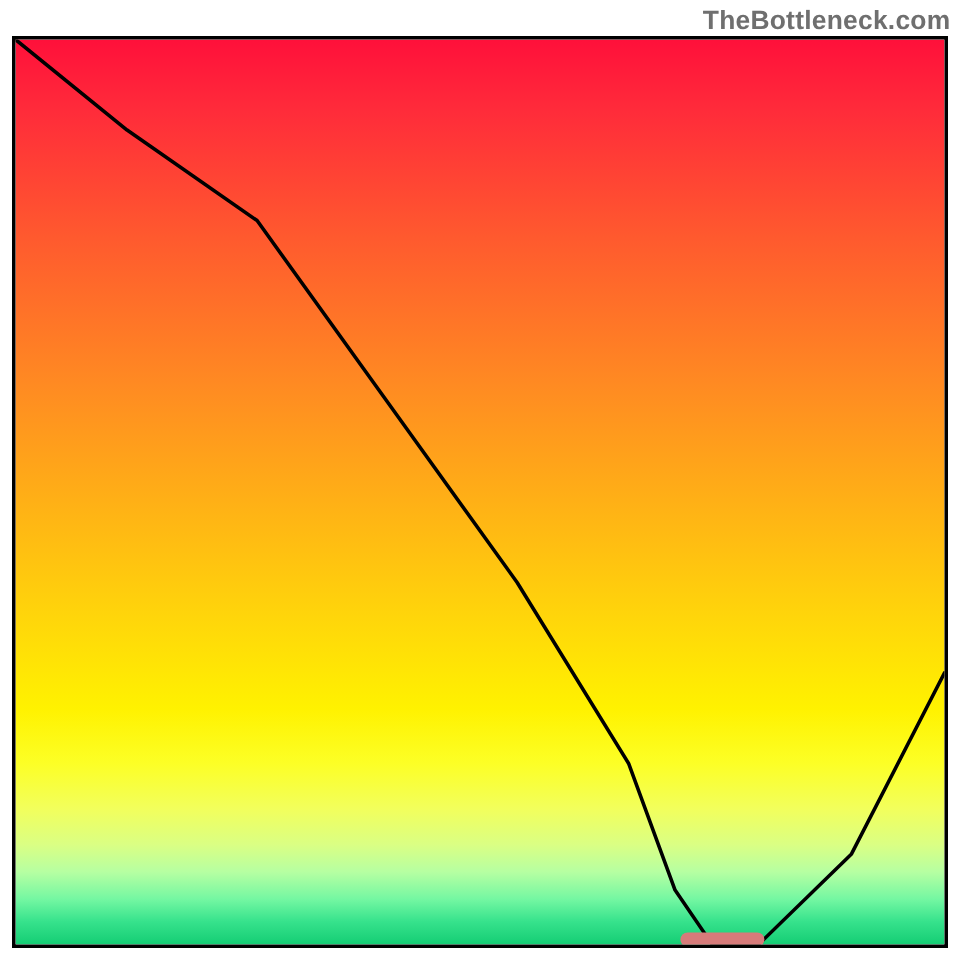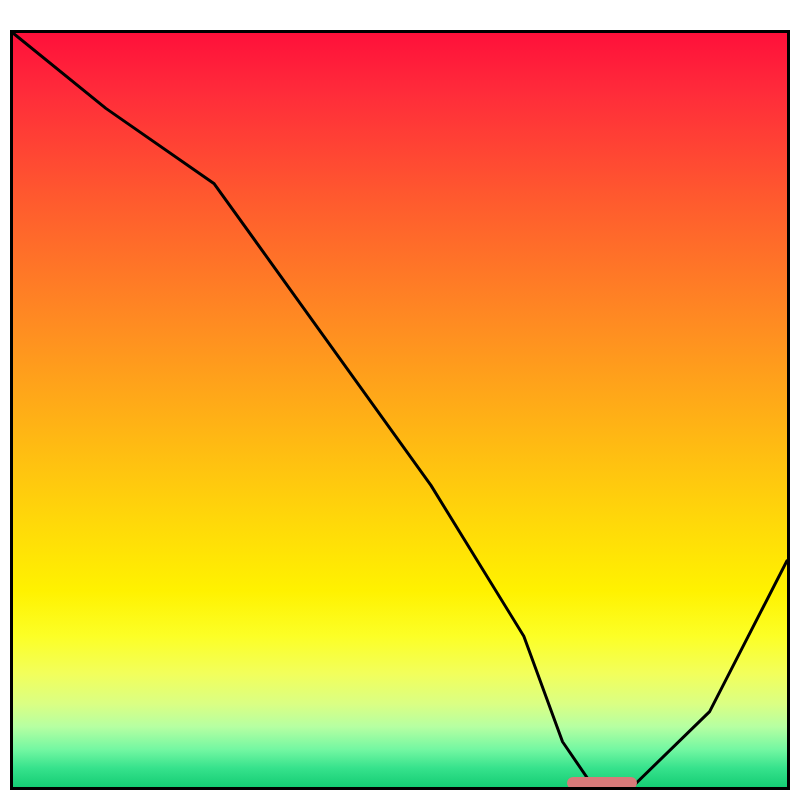--- a/index.html
+++ b/index.html
@@ -73,20 +73,21 @@
     font-weight: 600;
     color: #6f6f6f;
     letter-spacing: 0.2px;
     user-select: none;
   }
 </style>
 </head>
 <body>
 
 <div class="wrap">
+  <div class="watermark">TheBottleneck.com</div>
 
   <div class="frame">
     <div class="gradient"></div>
 
     <svg class="curve" viewBox="0 0 780 760" preserveAspectRatio="none">
       <path d="M 0.0 0.0 Q 46.8 38.0 93.6 76.0 Q 148.2 114.0 202.8 152.0 Q 257.4 228.0 312.0 304.0 Q 366.6 380.0 421.2 456.0 Q 468.0 532.0 514.8 608.0 Q 534.3 661.2 553.8 714.4 Q 569.4 737.2 585.0 760.0 Q 604.5 760.0 624.0 760.0 Q 663.0 722.0 702.0 684.0 Q 741.0 608.0 780.0 532.0"></path>
     </svg>
 
     <div class="marker" style="left: 553.8px; width: 70.2px; bottom: -2px; background: rgb(215, 123, 122);"></div>
   </div>

